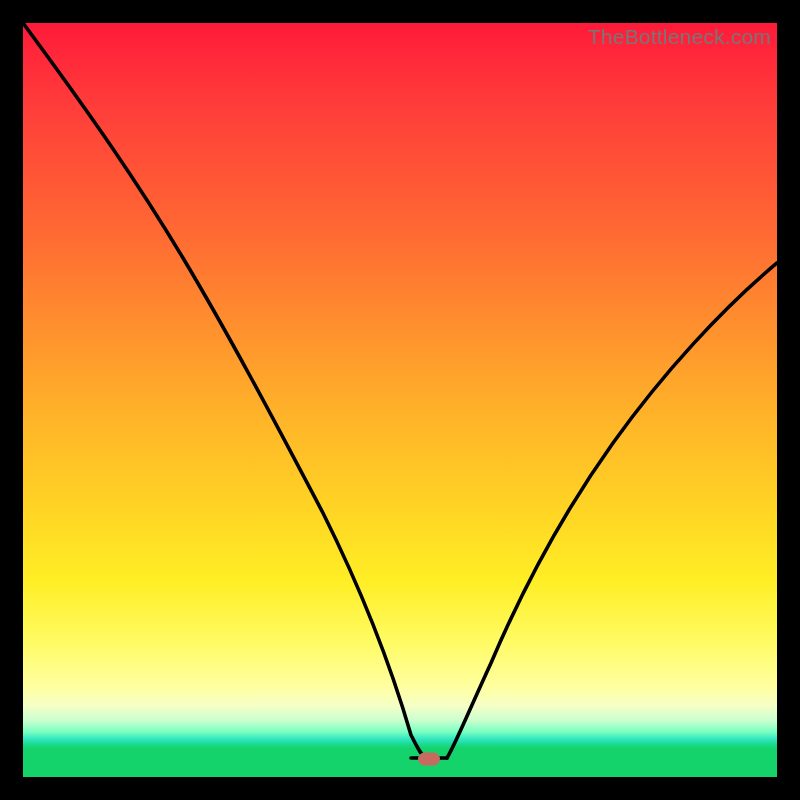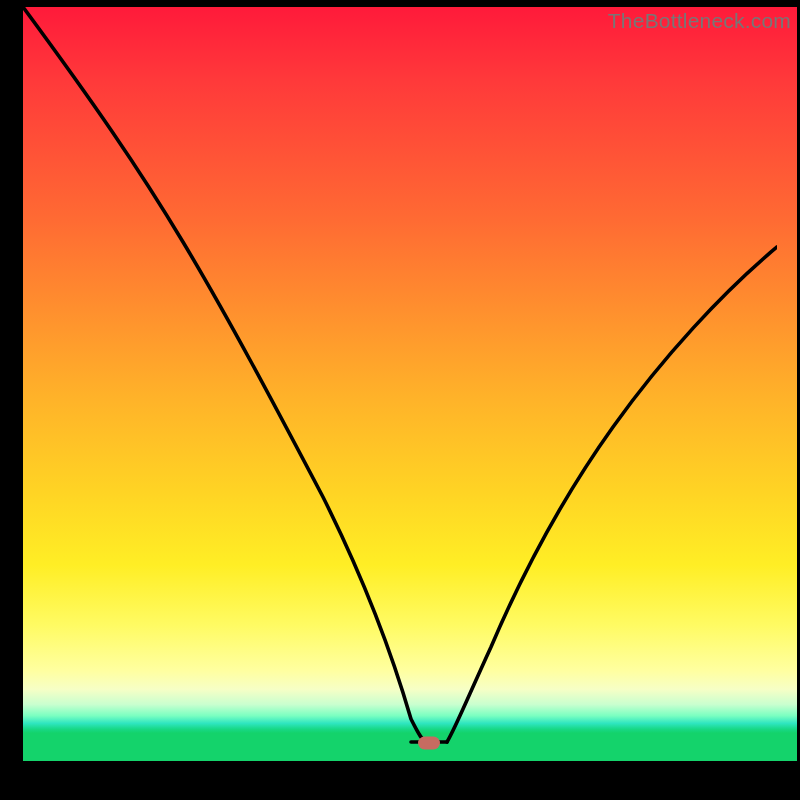--- a/index.html
+++ b/index.html
@@ -13,21 +13,21 @@
   }
   .frame {
     position: relative;
     width: 800px;
     height: 800px;
     background: #000;
   }
   .plot-area {
     position: absolute;
     left: 23px;
-    top: 7px;
+    top: 23px;
     width: 754px;
     height: 754px;
     
     background: linear-gradient(to bottom,
       #ff1a3a 0%,
       #ff3a3a 10%,
       #ff6a33 28%,
       #ff8f2e 40%,
       #ffb329 52%,
       #ffd324 64%,
@@ -35,21 +35,20 @@
       #fffb63 82%,
       #ffffa0 88%,
       #f6ffc6 90.5%,
       #c9ffcf 92.5%,
       #7affc1 94%,
       #2fe6c0 95%,
       #17d884 95.8%,
       #14d36b 96.3%,
       #14d36b 100%
     );
-    padding-left: 20px;
   }
   .watermark {
     position: absolute;
     top: 2px;
     right: 6px;
     color: #777;
     font-size: 21px;
     letter-spacing: 0.2px;
     z-index: 5;
     user-select: none;

